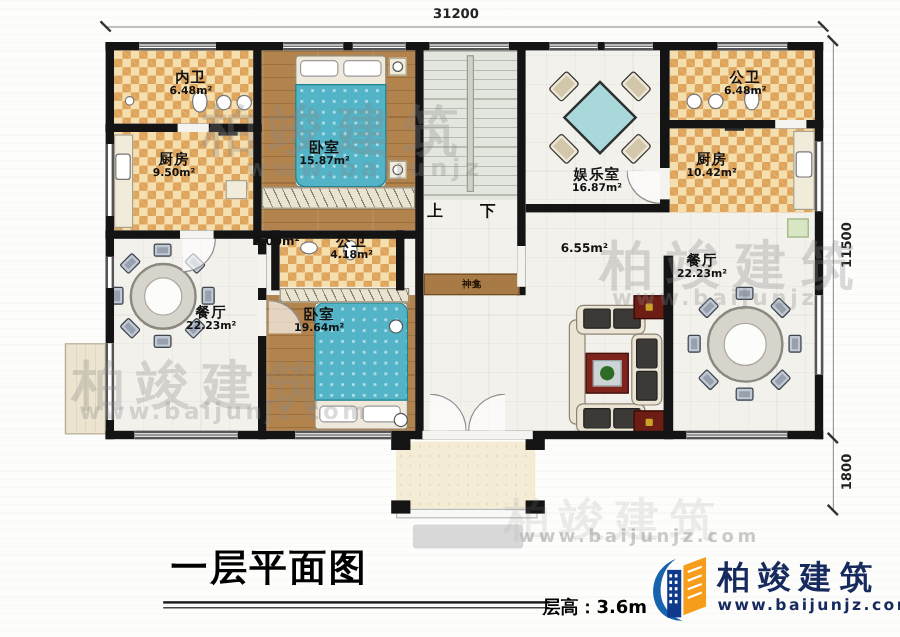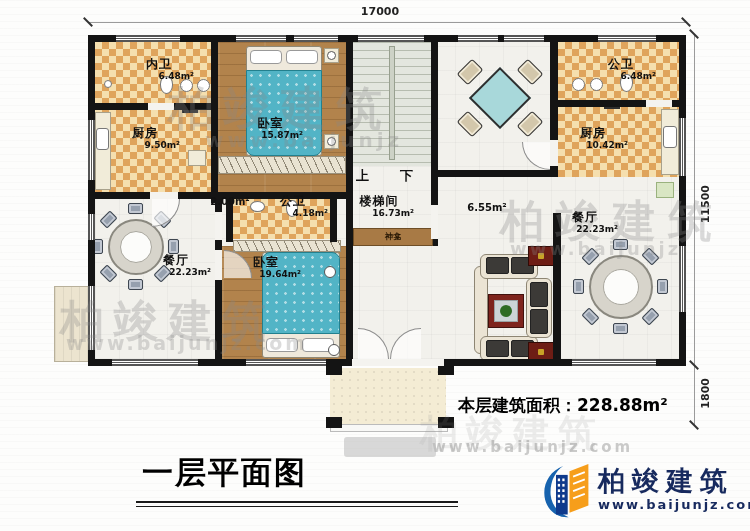--- a/index.html
+++ b/index.html
@@ -54,21 +54,21 @@
   .sink{background:#fff;border:1px solid #777;border-radius:50%;}
   .counter{background:#f1ecd9;border:1px solid #a8a18b;}
   .stove{background:#2e2e2e;}
   .lampdot{background:#fff;border:1px solid #555;border-radius:50%;}
   .shrine{background:#a87a45;border:1px solid #6e4e26;z-index:3;
     font-size:8px;font-weight:bold;color:#241503;text-align:center;line-height:15px;}
   .rail{background:#cdd2c6;border:1px solid #98a08f;z-index:2;}
   
   .rlabel{z-index:6;text-align:center;font-weight:bold;line-height:1.18;color:#111;}
   .rlabel .nm{display:block;font-size:12px;letter-spacing:1px;}
-  .rlabel .ar{display:block;font-size:9px;text-align:right;}
+  .rlabel .ar{display:block;font-size:9px;}
   .slabel{z-index:6;font-size:10px;font-weight:bold;text-align:center;color:#111;}
   .updn{z-index:6;font-size:13px;font-weight:bold;color:#111;}
   
   .dimline{background:#9b9b9b;z-index:5;}
   .tick{width:12px;height:2px;background:#333;transform:rotate(45deg);z-index:5;}
   .dimtext{font-size:11px;font-weight:bold;color:#222;z-index:5;text-align:center;}
   .vtext{writing-mode:vertical-rl;transform:rotate(180deg);}
   
   .wm{z-index:5;color:rgba(135,135,135,0.30);font-weight:bold;pointer-events:none;white-space:nowrap;}
   
@@ -82,21 +82,21 @@
     repeating-linear-gradient(90deg,rgba(0,0,0,0.06) 0 1px,transparent 1px 8px);z-index:1;}
   .steps{background:#f8f8f6;border:1px solid #bbb;z-index:1;}
   .plant{background:#d9e6c3;border:1px solid #9ab27e;z-index:2;}
   .wmlogo{background:rgba(185,185,185,0.55);border-radius:3px;z-index:5;}
 </style>
 </head>
 <body>
 
 <div class="canvas">
 
-  <div class="abs dimtext" style="left:350px;top:5px;width:60px;">17000</div>
+  <div class="abs dimtext" style="left:350px;top:5px;width:60px;">31200</div>
   <div class="abs dimline" style="left:88px;top:22px;width:598px;height:1px;"></div>
   <div class="abs tick" style="left:82px;top:21px;"></div>
   <div class="abs tick" style="left:680px;top:21px;"></div>
 
   <div class="abs dimline" style="left:694px;top:35px;width:1px;height:331px;"></div>
   <div class="abs dimline" style="left:694px;top:366px;width:1px;height:60px;"></div>
   <div class="abs tick" style="left:688px;top:33px;"></div>
   <div class="abs tick" style="left:688px;top:364px;"></div>
   <div class="abs tick" style="left:688px;top:424px;"></div>
   <div class="abs dimtext vtext" style="left:699px;top:185px;">11500</div>
@@ -273,23 +273,23 @@
       <span class="ar">9.50m²</span>
     </div>
   <div class="abs rlabel" style="left:238px;top:116px;width:65px;">
       <span class="nm">卧室</span>
       <span class="ar">15.87m²</span>
     </div>
   <div class="abs rlabel" style="left:258px;top:194px;width:70px;">
       <span class="nm">公卫</span>
       <span class="ar">4.18m²</span>
     </div>
-  <div class="abs rlabel" style="left:344px;top:194px;width:70px;">
-      <span class="nm">楼梯间</span>
-      <span class="ar">16.73m²</span>
+  <div class="abs rlabel" style="left:460px;top:138px;width:75px;">
+      <span class="nm">娱乐室</span>
+      <span class="ar">16.87m²</span>
     </div>
   <div class="abs rlabel" style="left:586px;top:57px;width:70px;">
       <span class="nm">公卫</span>
       <span class="ar">6.48m²</span>
     </div>
   <div class="abs rlabel" style="left:558px;top:126px;width:70px;">
       <span class="nm">厨房</span>
       <span class="ar">10.42m²</span>
     </div>
   <div class="abs rlabel" style="left:141px;top:253px;width:70px;">
@@ -303,24 +303,24 @@
   <div class="abs rlabel" style="left:552px;top:210px;width:66px;">
       <span class="nm">餐厅</span>
       <span class="ar">22.23m²</span>
     </div>
 
   <div class="abs slabel" style="left:202px;top:196px;width:56px;">2.00m²</div>
   <div class="abs slabel" style="left:459px;top:202px;width:56px;">6.55m²</div>
   <div class="abs updn" style="left:356px;top:167px;">上</div>
   <div class="abs updn" style="left:400px;top:167px;">下</div>
 
-  <div class="abs sum" style="left:458px;top:394px;"><span>本层建筑面积：</span><span>228.88m²</span></div>
 
   <div class="abs bigtitle" style="left:142px;top:452px;">一层平面图</div>
   <div class="abs underline2" style="left:136px;top:501px;width:322px;"></div>
+  <div class="abs fh" style="left:452px;top:497px;"><span>层高：</span><span>3.6m</span></div>
 
   <svg class="abs" style="left:538px;top:460px;z-index:6;" width="54" height="64" viewBox="0 0 60 70">
     <path d="M28 6 C12 12 4 28 8 44 C11 56 22 64 34 63 C22 58 15 49 14 38 C13 24 19 12 28 6 Z" fill="#1763ae"></path>
     <rect x="20" y="16" width="13" height="44" fill="#0f3a8c"></rect>
     <g fill="#fff">
       <rect x="22" y="20" width="2.5" height="3"></rect>
         <rect x="27" y="20" width="2.5" height="3"></rect>
       <rect x="22" y="26" width="2.5" height="3"></rect>
         <rect x="27" y="26" width="2.5" height="3"></rect>
       <rect x="22" y="32" width="2.5" height="3"></rect>

